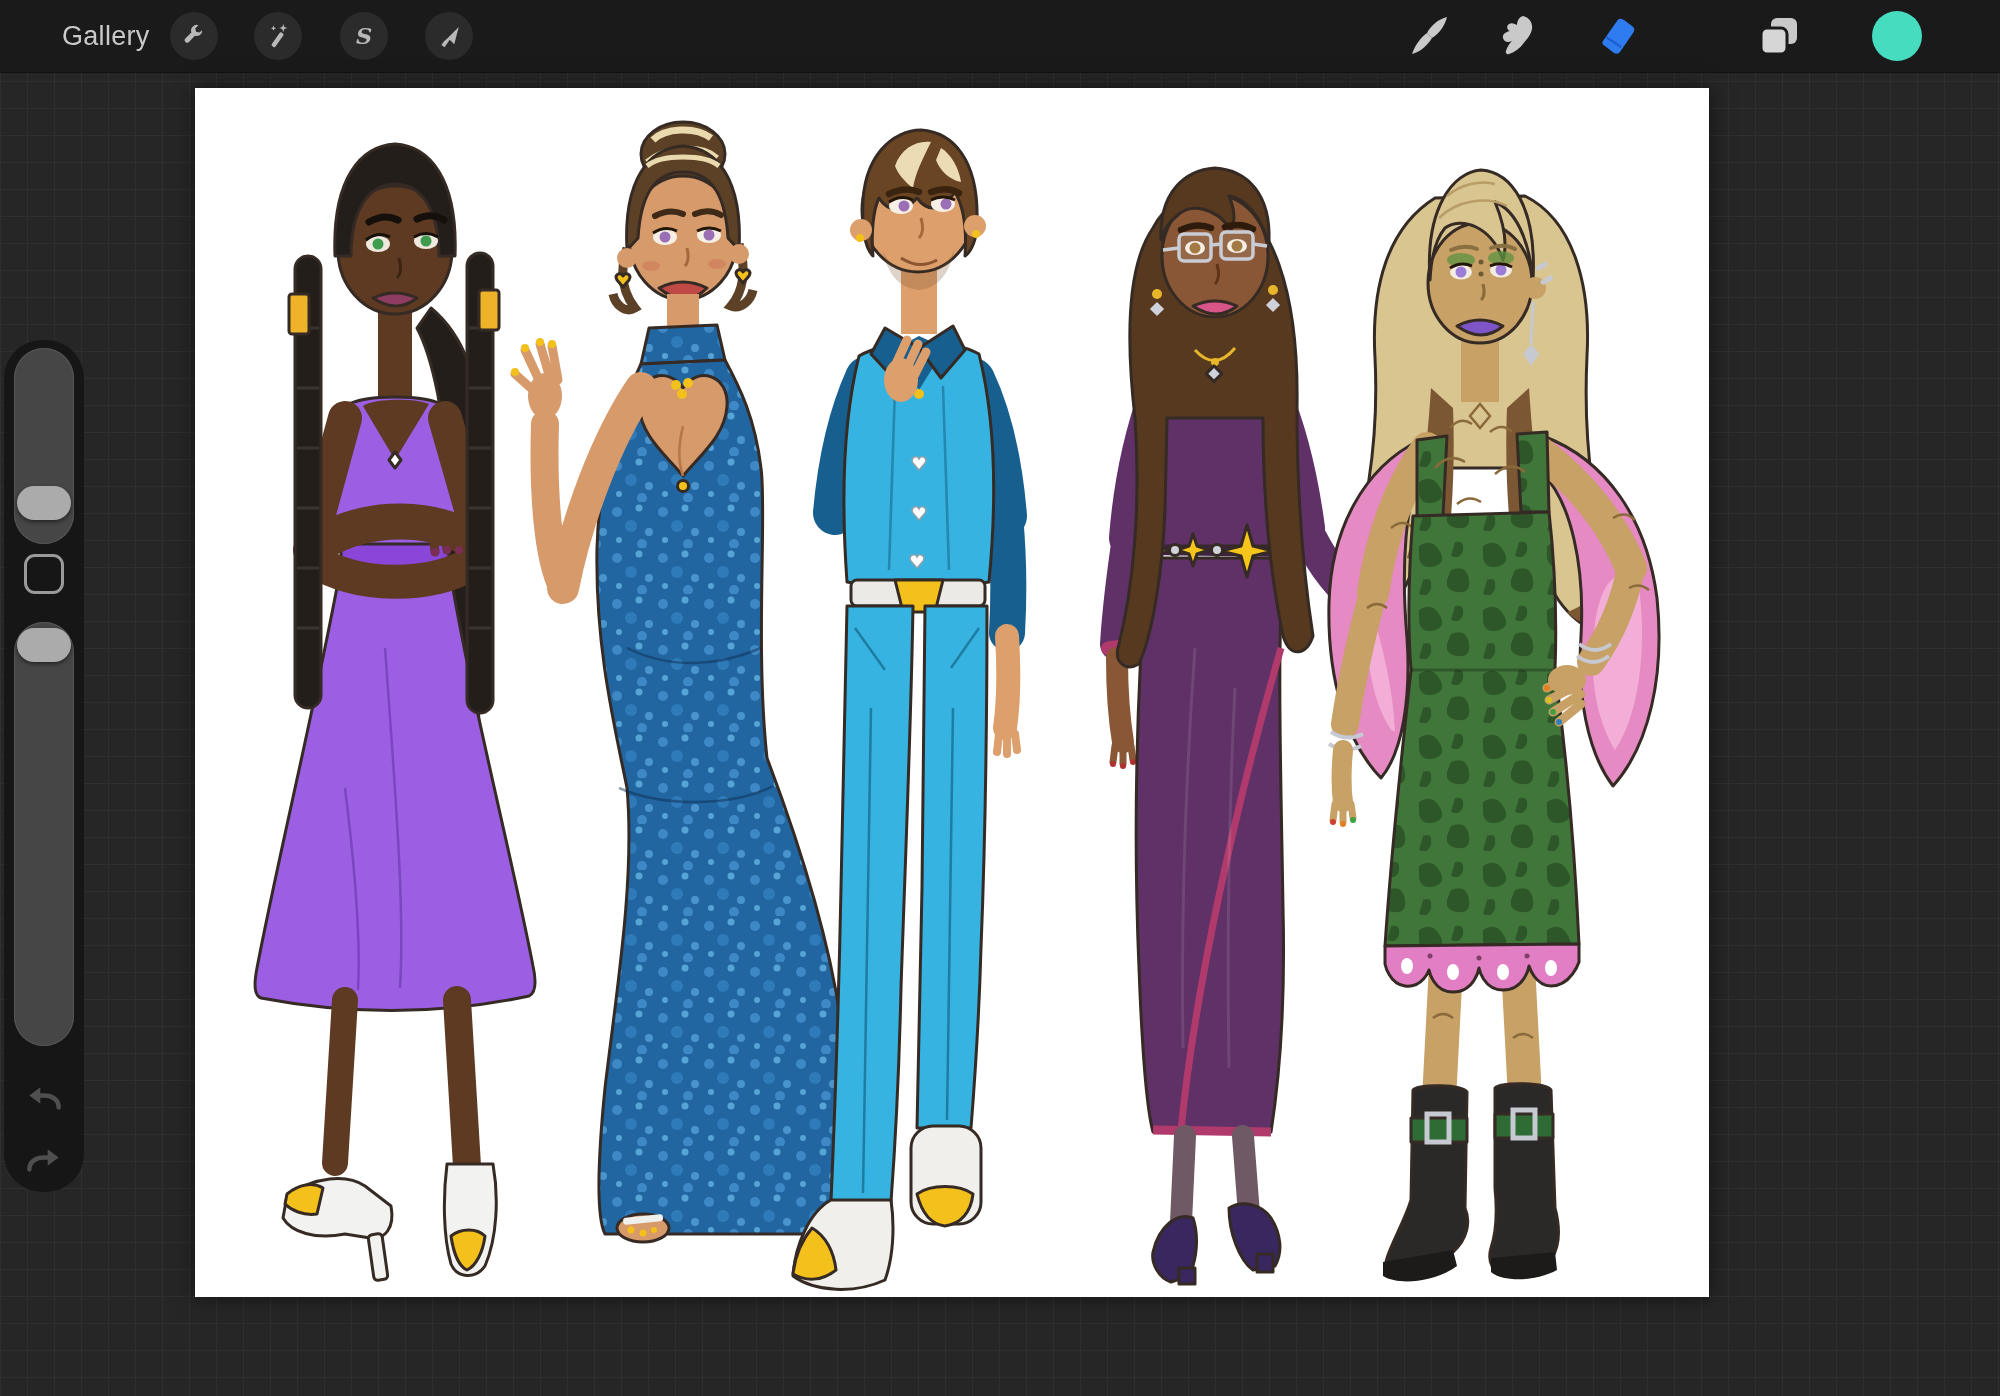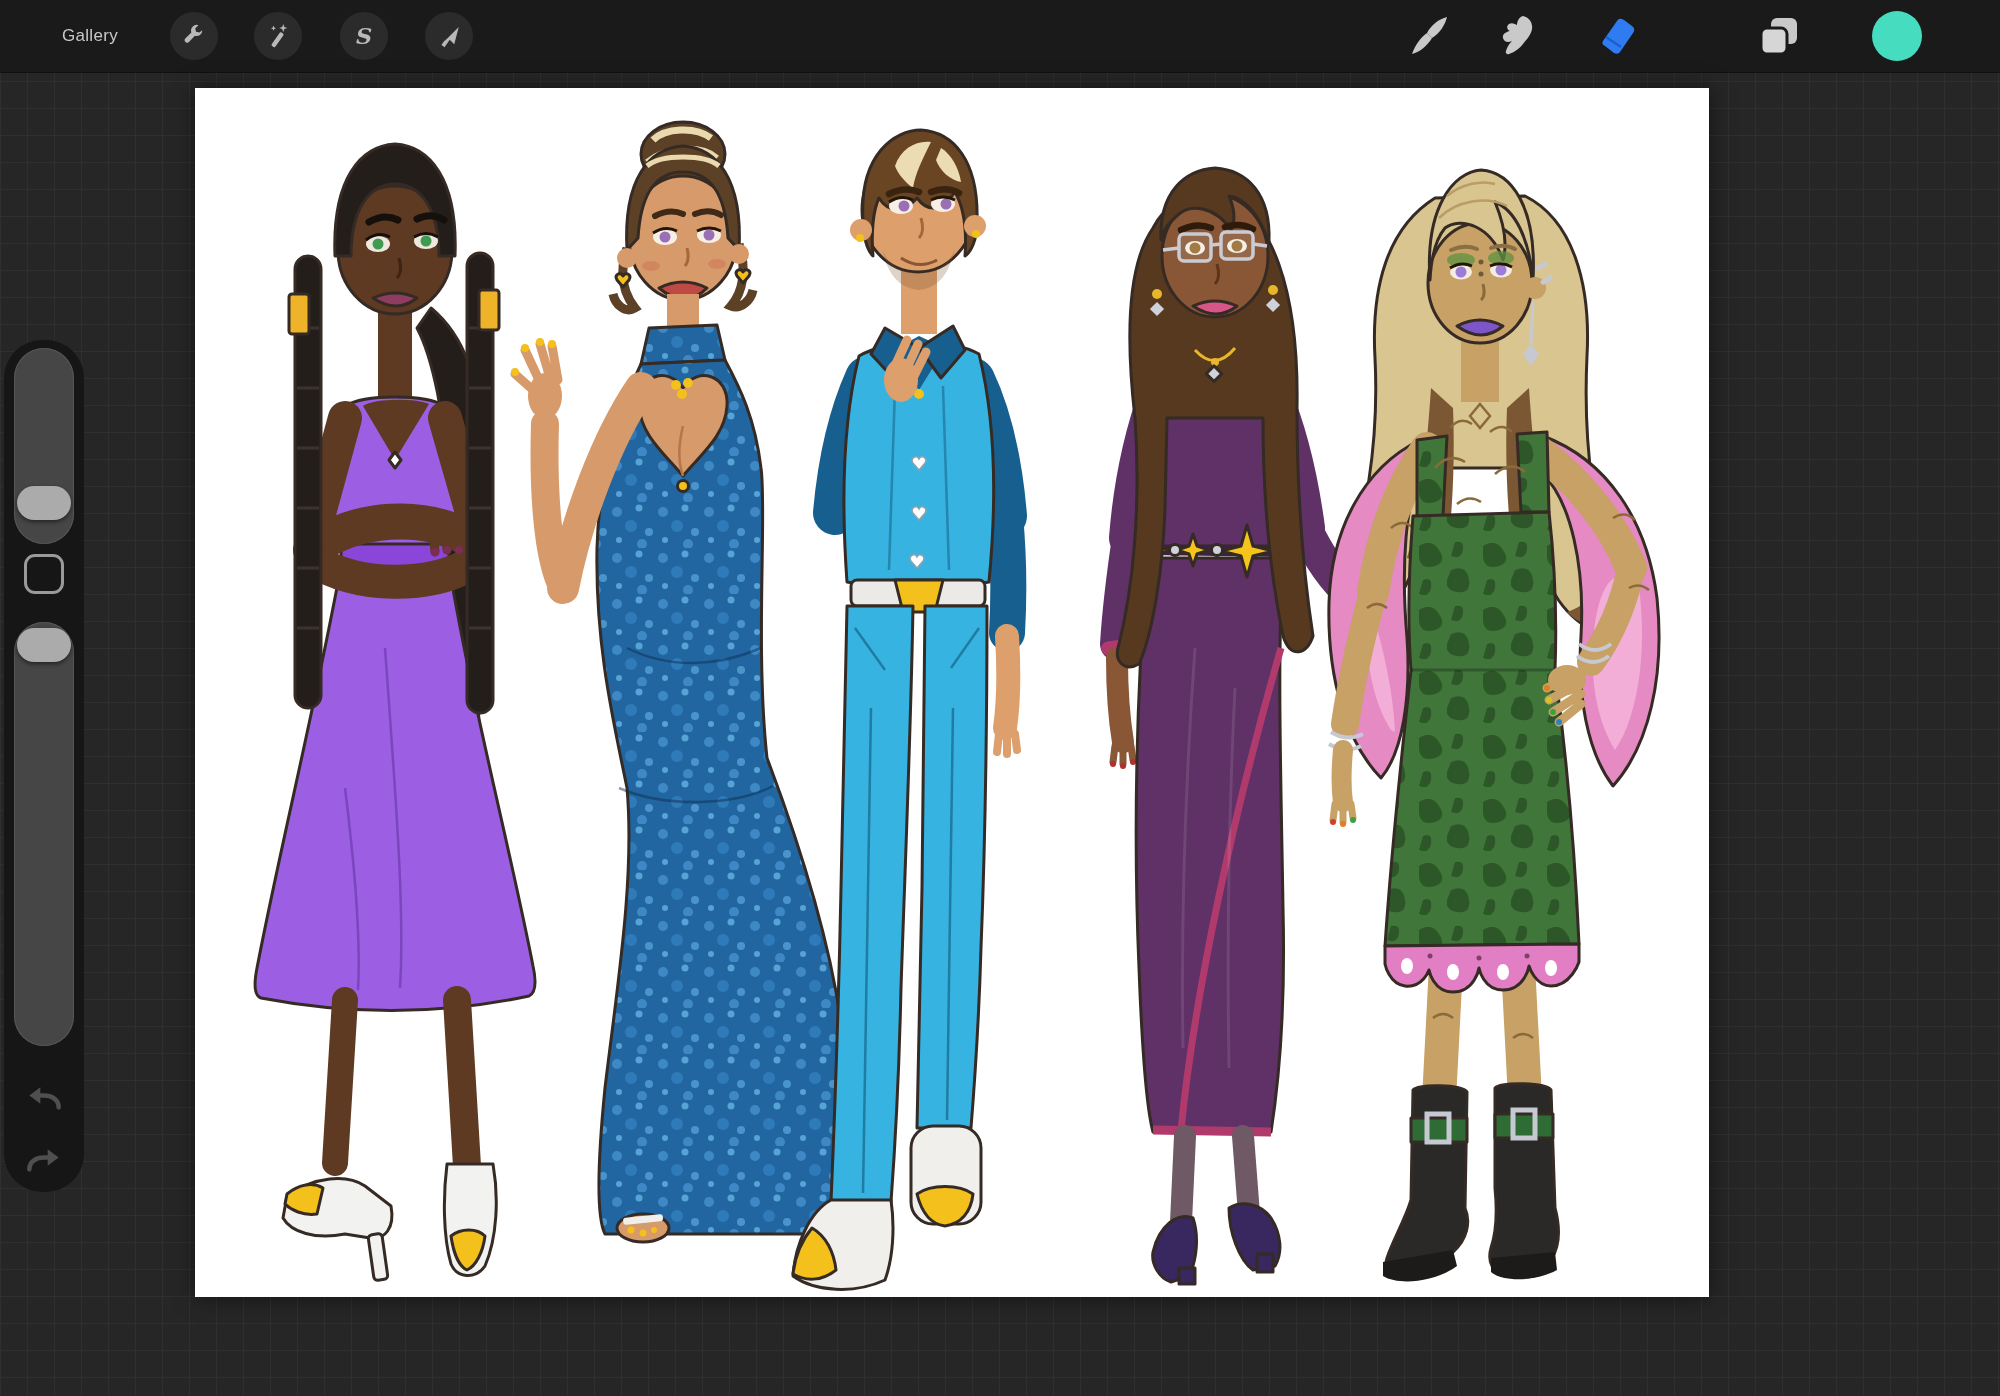--- a/index.html
+++ b/index.html
@@ -12,21 +12,21 @@
       linear-gradient(90deg,#2f2f2f 1px, transparent 1px);
     background-size:27px 27px;
   }
   
   .topbar{
     position:absolute;left:0;top:0;width:2000px;height:72px;
     background:#1a1a1a;border-bottom:1px solid #111;
   }
   .gallery{
     position:absolute;left:62px;top:0;height:72px;display:flex;align-items:center;
-    color:#c9c9c9;font-size:17px;letter-spacing:.3px;cursor:pointer;
+    color:#c9c9c9;font-size:27px;letter-spacing:.3px;cursor:pointer;
   }
   .tool-circle{
     position:absolute;top:12px;width:48px;height:48px;border-radius:50%;
     background:#2b2b2b;display:flex;align-items:center;justify-content:center;
   }
   .tool-plain{
     position:absolute;top:10px;width:52px;height:52px;display:flex;align-items:center;justify-content:center;
   }
   .tool-circle svg,.tool-plain svg{display:block;}
   

